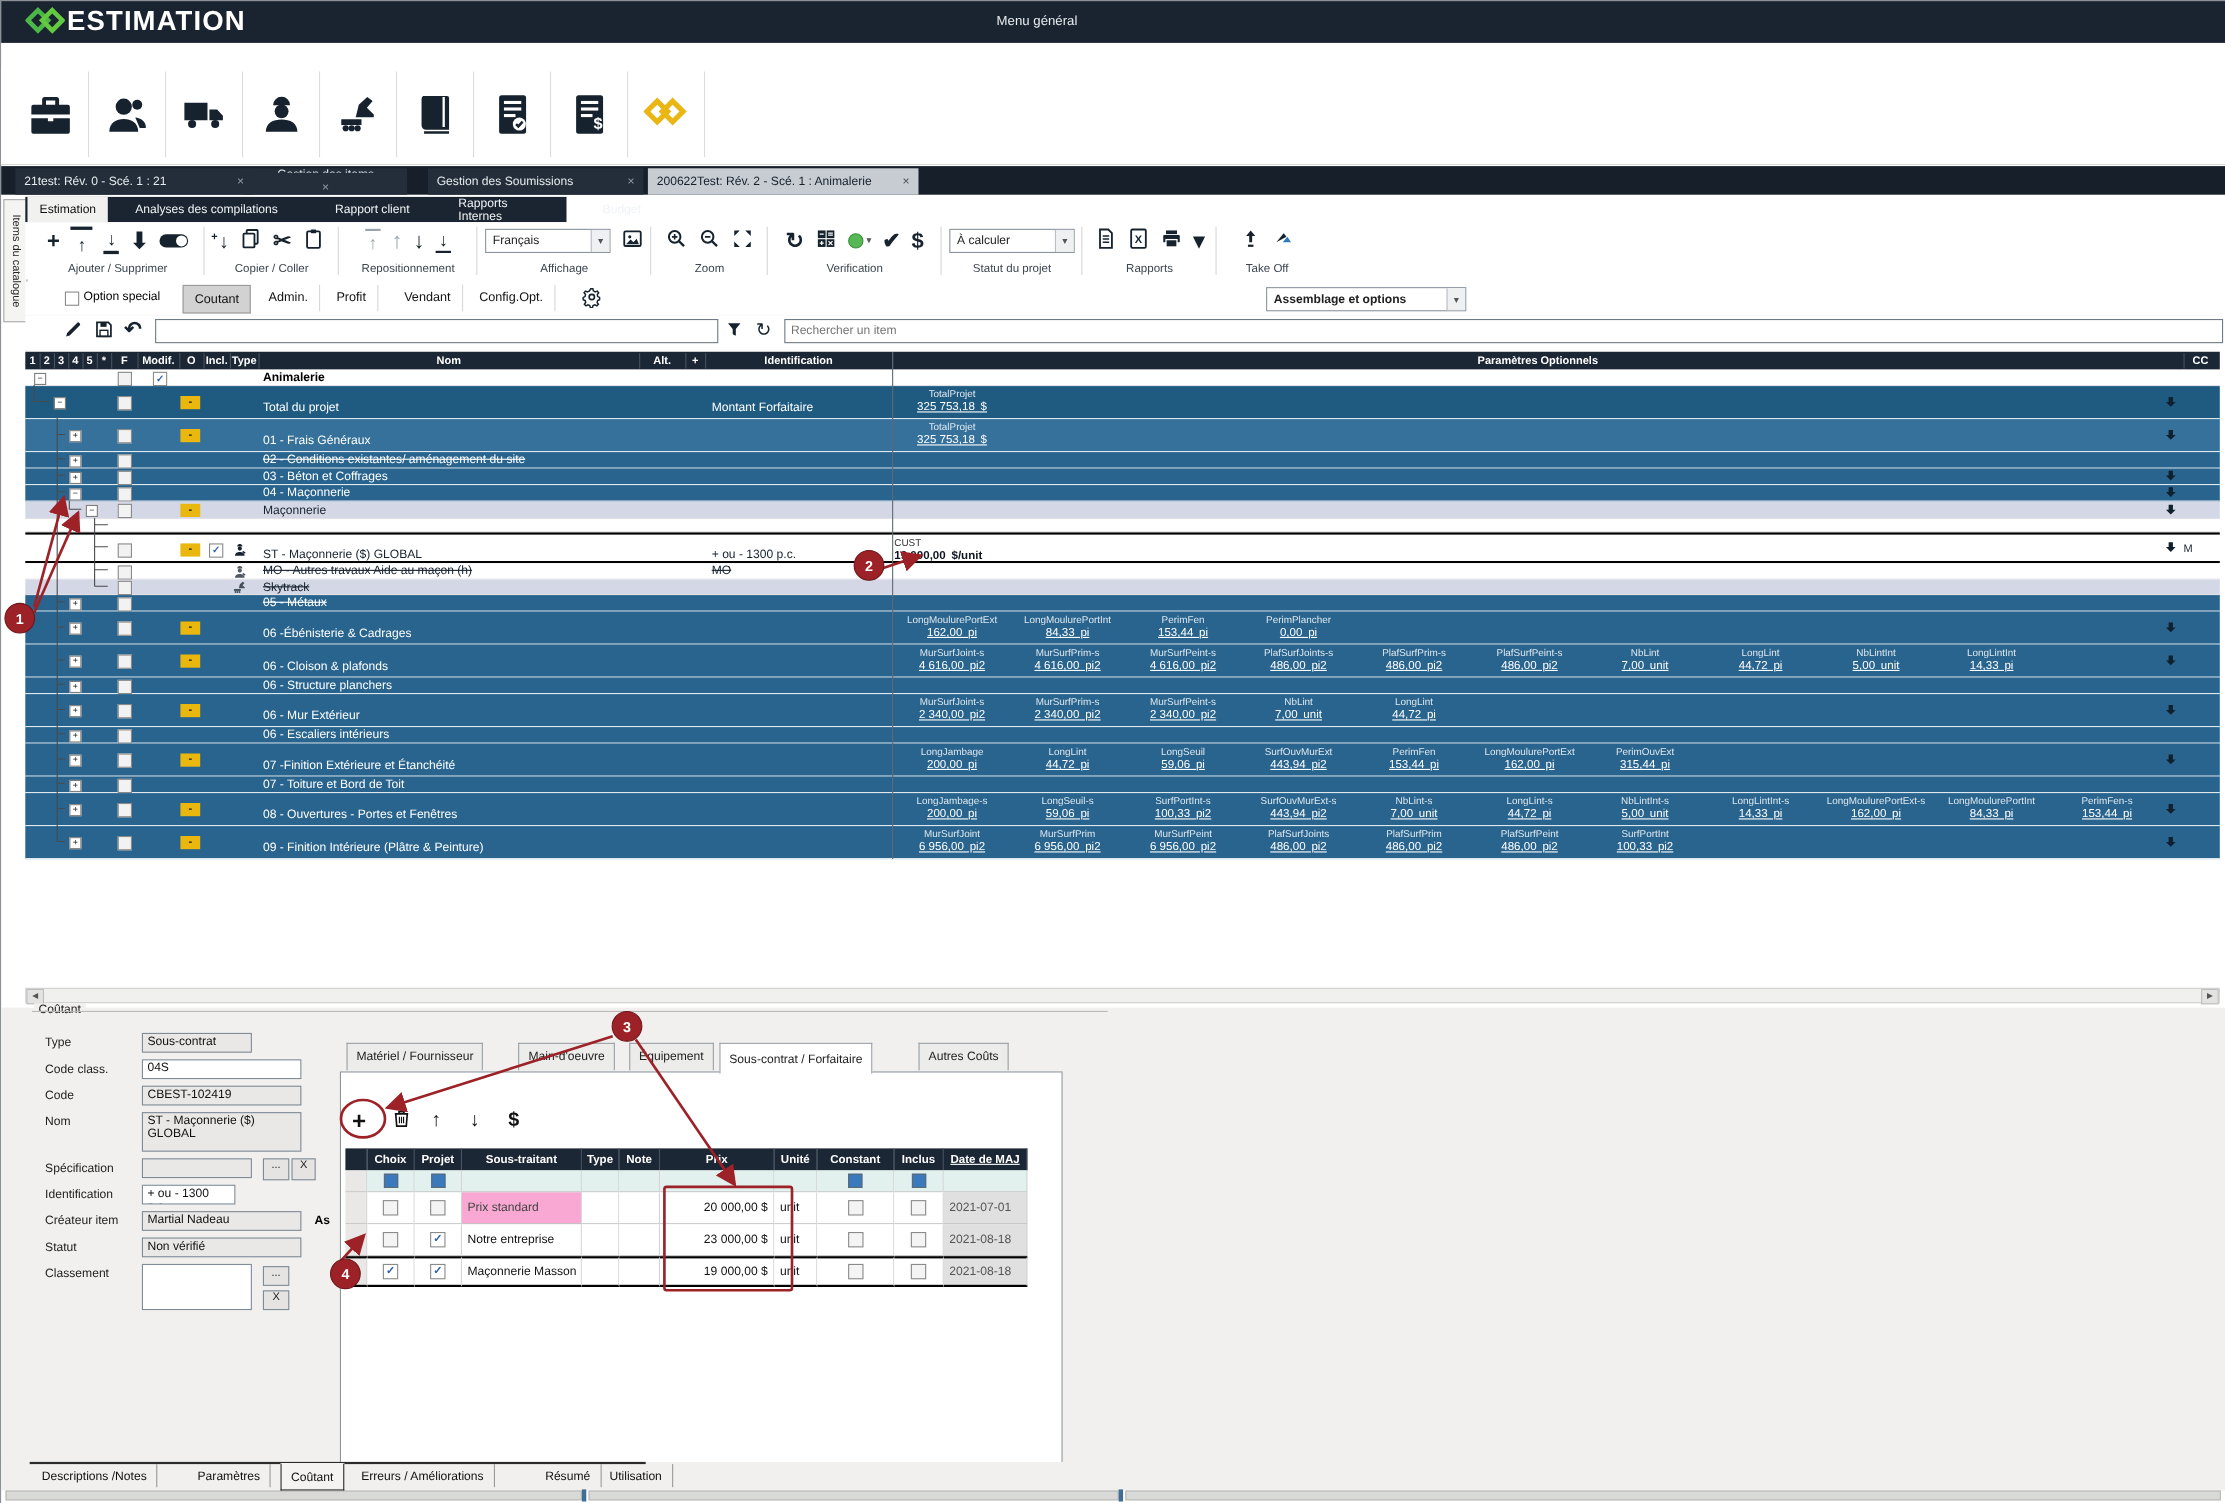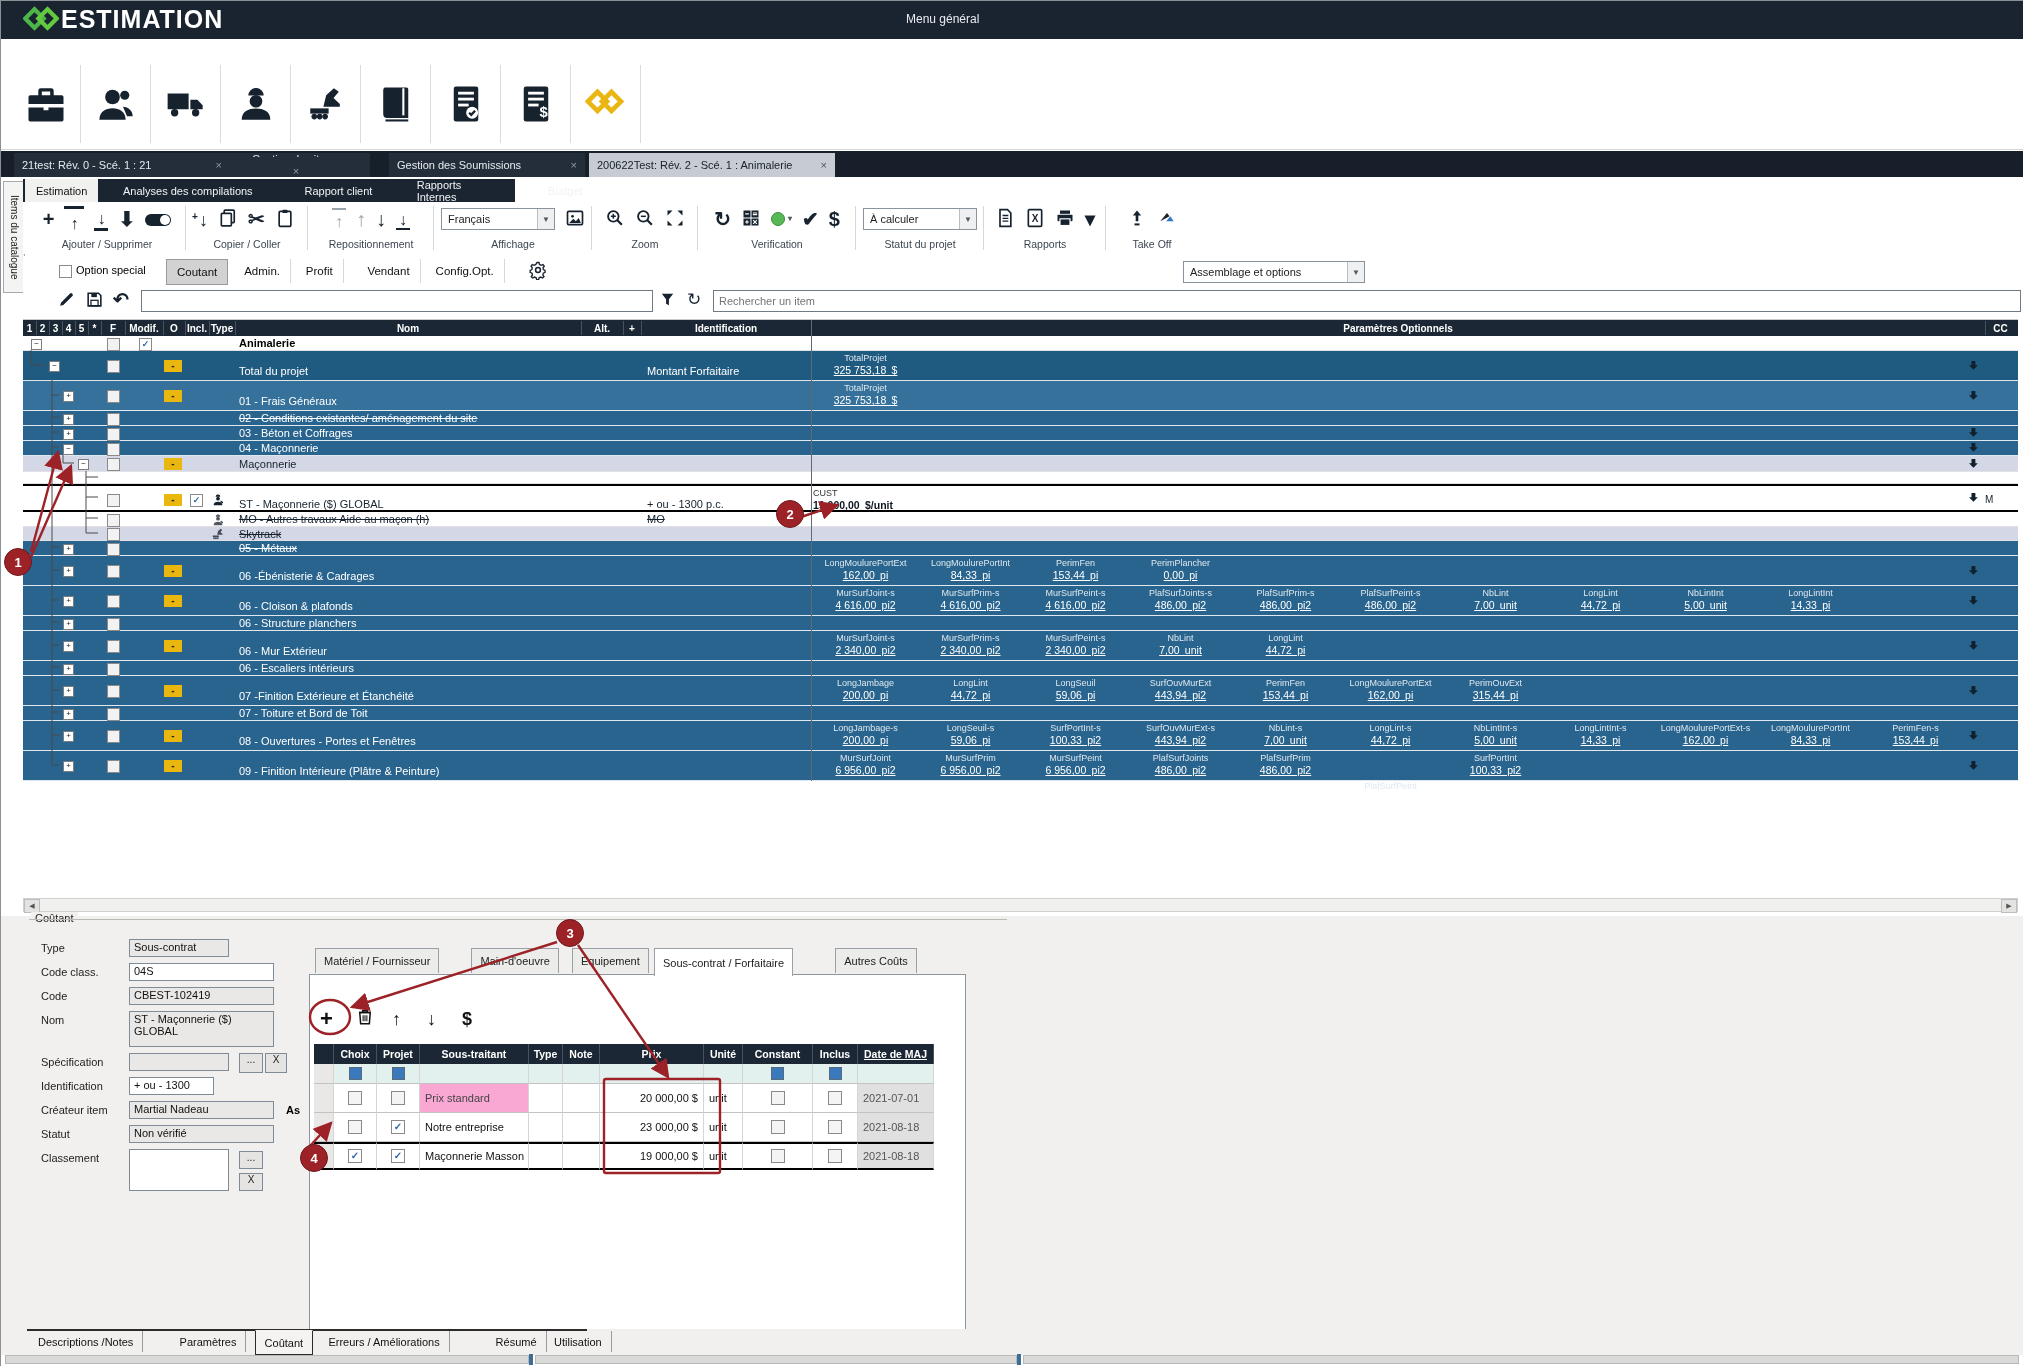--- a/index.html
+++ b/index.html
@@ -427,21 +427,21 @@
       <div class="sbtab" style="position: absolute; left: 211.2px;">Admin.</div>
       <div class="sbtab" style="position: absolute; left: 272.8px;">Profit</div>
       <div class="sbtab" style="position: absolute; left: 334.4px;">Vendant</div>
       <div class="sbtab" style="position: absolute; left: 402.6px;">Config.Opt.</div>
       <span style="position: absolute; left: 505.2px; top: 4px; color: rgb(22, 34, 46);"><span style="display: inline-flex; align-items: center; justify-content: center;">
           <svg viewBox="0 0 24 24" fill="currentColor" style="width: 20px; height: 20px;">
             <path d="M12 8.2a3.8 3.8 0 1 0 0 7.6 3.8 3.8 0 0 0 0-7.6zm0 1.8a2 2 0 1 1 0 4 2 2 0 0 1 0-4z"></path>
             <path d="M10.8 3h2.4l.5 2.3 2 1.1 2.3-.9 1.5 1.9-1.5 1.9.4 2.2 2.1 1v2.4l-2.2.9-.5 2.2 1.4 1.9-1.7 1.7-2.1-1.1-2.1.9-.6 2.3h-2.3l-.6-2.3-2.1-.9-2.1 1.1-1.7-1.7 1.4-1.9-.5-2.2-2.2-.9v-2.4l2.1-1 .4-2.2-1.5-1.9 1.5-1.9 2.3.9 2-1.1z" fill="none" stroke="currentColor" stroke-width="1.6"></path>
           </svg>
         </span></span>
-      <div class="rselect" style="position: absolute; left: 1160px; top: 5px; width: 180px; height: 20px;">
+      <div class="rselect" style="position: absolute; left: 1128px; top: 5px; width: 180px; height: 20px; font-weight: bold;">
         <span class="tx">Assemblage et options</span>
         <span class="dd">▼</span>
       </div>
     </div>
   <div class="editrow" id="editrow">
       <span class="tool" style="position: absolute; left: 34px; top: 3px;"><span style="display: inline-flex; align-items: center; justify-content: center;">
           <svg viewBox="0 0 24 24" fill="currentColor" style="width: 19px; height: 19px;">
             <path d="M4 20l1-4L16.5 4.5a1.8 1.8 0 0 1 2.6 0l.4.4a1.8 1.8 0 0 1 0 2.6L8 19z"></path>
           </svg>
         </span></span>
@@ -866,21 +866,21 @@
           <span class="pv" style="display: block; color: rgb(255, 255, 255);">6 956,00 pi2</span>
         </span>
         <span class="pcell" style="position: absolute; left: 1105px; top: 2px; width: 105px;">
           <span class="pl" style="display: block; color: rgb(223, 232, 239);">PlafSurfJoints</span>
           <span class="pv" style="display: block; color: rgb(255, 255, 255);">486,00 pi2</span>
         </span>
         <span class="pcell" style="position: absolute; left: 1210px; top: 2px; width: 105px;">
           <span class="pl" style="display: block; color: rgb(223, 232, 239);">PlafSurfPrim</span>
           <span class="pv" style="display: block; color: rgb(255, 255, 255);">486,00 pi2</span>
         </span>
-        <span class="pcell" style="position: absolute; left: 1315px; top: 2px; width: 105px; margin-top: 28px;">
+        <span class="pcell" style="position: absolute; left: 1315px; top: 2px; width: 105px;">
           <span class="pl" style="display: block; color: rgb(223, 232, 239);">PlafSurfPeint</span>
           <span class="pv" style="display: block; color: rgb(255, 255, 255);">486,00 pi2</span>
         </span>
         <span class="pcell" style="position: absolute; left: 1420px; top: 2px; width: 105px;">
           <span class="pl" style="display: block; color: rgb(223, 232, 239);">SurfPortInt</span>
           <span class="pv" style="display: block; color: rgb(255, 255, 255);">100,33 pi2</span>
         </span>
         <span class="ccar" style="position: absolute; color: rgb(16, 32, 45); background: rgba(255, 255, 255, 0);">
           <svg viewBox="0 0 24 24" fill="currentColor" style="width: 13px; height: 14px;">
             <path d="M8 3h8v9h5l-9 9-9-9h5z" transform="scale(0.9) translate(1.2,0)"></path>

